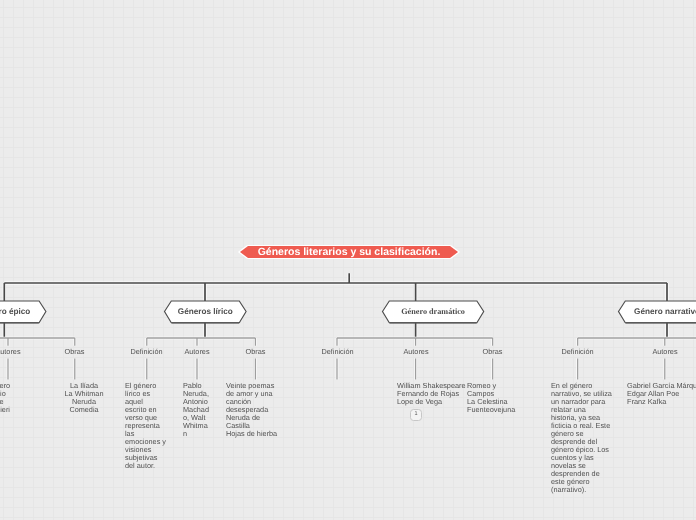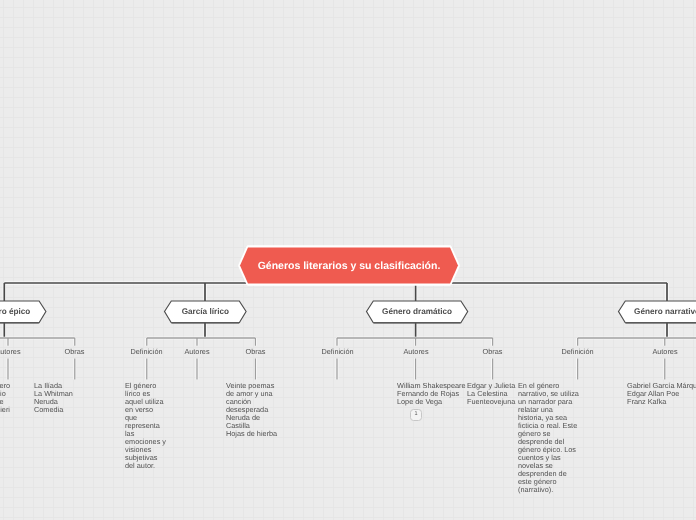--- a/index.html
+++ b/index.html
@@ -46,21 +46,21 @@
 <div id="canvas">
   <svg id="links" width="696" height="520" viewBox="0 0 696 520">
     <g fill="none" stroke-linecap="butt">
       <path d="M349.2 273.3 V283.0 M4.3 283.0 H667.0 M4.3 283.0 V301.0 M4.3 322.0 V338.0 M205.0 283.0 V301.0 M205.0 322.0 V338.0 M415.6 283.0 V301.0 M415.6 322.0 V338.0 M667.0 283.0 V301.0 M667.0 322.0 V338.0" stroke="#ffffff" stroke-width="3.2"></path>
       <path d="M349.2 273.3 V283.0 M4.3 283.0 H667.0 M4.3 283.0 V301.0 M4.3 322.0 V338.0 M205.0 283.0 V301.0 M205.0 322.0 V338.0 M415.6 283.0 V301.0 M415.6 322.0 V338.0 M667.0 283.0 V301.0 M667.0 322.0 V338.0" stroke="#484848" stroke-width="1.7"></path>
       <path d="M-62.0 338.0 H74.8 M-62.0 338.0 V345.7 M-62.0 358.6 V379.6 M8.0 338.0 V345.7 M8.0 358.6 V379.6 M74.8 338.0 V345.7 M74.8 358.6 V379.6 M146.8 338.0 H255.4 M146.8 338.0 V345.7 M146.8 358.6 V379.6 M197.0 338.0 V345.7 M197.0 358.6 V379.6 M255.4 338.0 V345.7 M255.4 358.6 V379.6 M337.0 338.0 H492.7 M337.0 338.0 V345.7 M337.0 358.6 V379.6 M415.6 338.0 V345.7 M415.6 358.6 V379.6 M492.7 338.0 V345.7 M492.7 358.6 V379.6 M577.7 338.0 H752.0 M577.7 338.0 V345.7 M577.7 358.6 V379.6 M664.8 338.0 V345.7 M664.8 358.6 V379.6 M752.0 338.0 V345.7 M752.0 358.6 V379.6" stroke="#ffffff" stroke-width="2.6"></path>
       <path d="M-62.0 338.0 H74.8 M-62.0 338.0 V345.7 M-62.0 358.6 V379.6 M8.0 338.0 V345.7 M8.0 358.6 V379.6 M74.8 338.0 V345.7 M74.8 358.6 V379.6 M146.8 338.0 H255.4 M146.8 338.0 V345.7 M146.8 358.6 V379.6 M197.0 338.0 V345.7 M197.0 358.6 V379.6 M255.4 338.0 V345.7 M255.4 358.6 V379.6 M337.0 338.0 H492.7 M337.0 338.0 V345.7 M337.0 358.6 V379.6 M415.6 338.0 V345.7 M415.6 358.6 V379.6 M492.7 338.0 V345.7 M492.7 358.6 V379.6 M577.7 338.0 H752.0 M577.7 338.0 V345.7 M577.7 358.6 V379.6 M664.8 338.0 V345.7 M664.8 358.6 V379.6 M752.0 338.0 V345.7 M752.0 358.6 V379.6" stroke="#9e9e9e" stroke-width="1.3"></path>
     </g>
   </svg>
 
-  <div class="root-node" style="left:238.2px;top:245.0px;width:222.0px;height:41px;">
+  <div class="root-node" style="left:238.2px;top:245.0px;width:222.0px;height:14px;">
     <svg class="fill" viewBox="0 0 222.0 31.3" preserveAspectRatio="none">
       <polygon points="2,15.7 10,2 212.0,2 220.0,15.7 212.0,29.3 10,29.3" fill="#ffffff" stroke="#ffffff" stroke-width="3.6" stroke-linejoin="round"></polygon>
       <polygon points="2,15.7 10,2 212.0,2 220.0,15.7 212.0,29.3 10,29.3" fill="#ef5b50"></polygon>
     </svg>
     <div class="txt">Géneros literarios y su clasificación.</div>
   </div>
 
   <div class="hex" style="left:-40.90px;top:297.0px;width:90.40px;height:29.0px;">
     <svg class="fill" viewBox="0 0 90.40 29.0" preserveAspectRatio="none">
       <polygon points="3.50,14.50 10.30,4.00 80.10,4.00 86.90,14.50 80.10,25.70 10.30,25.70" fill="#ffffff" stroke="#4d4d4d" stroke-width="1.15"></polygon>
@@ -68,78 +68,81 @@
     </svg>
     <div class="txt">Género épico</div>
   </div>
   <div class="lab" style="left:-5.00px;top:347.1px;width:26.00px;">Autores</div>
   <div class="leaf" style="left:-16.00px;top:381.5px;width:46.00px;">
     <div>Homero</div>
     <div>Virgilio</div>
     <div>Dante Alighieri</div>
   </div>
   <div class="lab" style="left:64.30px;top:347.1px;width:21.00px;">Obras</div>
-  <div class="leaf" style="left:34px;top:381.5px;width:52.00px;">
+  <div class="leaf" style="left:58px;top:381.5px;width:52.00px;text-align:center;">
     <div>La Ilíada</div>
     <div>La Whitman</div>
     <div>Neruda Comedia</div>
   </div>
 
   <div class="hex" style="left:160.70px;top:297.0px;width:88.60px;height:29.0px;">
     <svg class="fill" viewBox="0 0 88.60 29.0" preserveAspectRatio="none">
       <polygon points="3.50,14.50 10.30,4.00 78.30,4.00 85.10,14.50 78.30,25.70 10.30,25.70" fill="#ffffff" stroke="#4d4d4d" stroke-width="1.15"></polygon>
       <path d="M10.60 25.90 H78.00" fill="none" stroke="#505050" stroke-width="1.35"></path>
     </svg>
-    <div class="txt">García lírico</div>
+    <div class="txt">Géneros lírico</div>
   </div>
   <div class="lab" style="left:130.30px;top:347.1px;width:33.00px;">Definición</div>
   <div class="leaf" style="left:125.00px;top:381.5px;width:41.10px;">
-    <div>El género lírico es aquel utiliza en verso que representa las emociones y visiones subjetivas del autor.</div>
+    <div>El género lírico es aquel escrito en verso que representa las emociones y visiones subjetivas del autor.</div>
   </div>
   <div class="lab" style="left:184.00px;top:347.1px;width:26.00px;">Autores</div>
+  <div class="leaf" style="left:183.00px;top:381.5px;width:27.50px;">
+    <div>Pablo Neruda, Antonio Machado, Walt Whitman</div>
+  </div>
   <div class="lab" style="left:244.90px;top:347.1px;width:21.00px;">Obras</div>
   <div class="leaf" style="left:226.30px;top:381.5px;width:55.00px;">
     <div>Veinte poemas de amor y una canción desesperada</div>
     <div>Neruda de Castilla</div>
     <div>Hojas de hierba</div>
   </div>
 
-  <div class="hex" style="left:363px;top:297.0px;width:108.20px;height:29.0px;">
+  <div class="hex" style="left:379px;top:297.0px;width:108.20px;height:29.0px;font-family:Liberation Serif, serif;">
     <svg class="fill" viewBox="0 0 108.20 29.0" preserveAspectRatio="none">
       <polygon points="3.50,14.50 10.30,4.00 97.90,4.00 104.70,14.50 97.90,25.70 10.30,25.70" fill="#ffffff" stroke="#4d4d4d" stroke-width="1.15"></polygon>
       <path d="M10.60 25.90 H97.60" fill="none" stroke="#505050" stroke-width="1.35"></path>
     </svg>
     <div class="txt">Género dramático</div>
   </div>
   <div class="lab" style="left:320.50px;top:347.1px;width:33.00px;">Definición</div>
   <div class="lab" style="left:402.60px;top:347.1px;width:26.00px;">Autores</div>
   <div class="leaf" style="left:397px;top:381.5px;width:69.20px;">
     <div>William Shakespeare</div>
     <div>Fernando de Rojas</div>
     <div>Lope de Vega</div>
   </div>
   <div class="badge" style="left:410.4px;top:409.0px;">
       <span>1</span>
     </div>
   <div class="lab" style="left:482.20px;top:347.1px;width:21.00px;">Obras</div>
   <div class="leaf" style="left:467.20px;top:381.5px;width:53.00px;">
-    <div>Edgar y Julieta</div>
+    <div>Romeo y Campos</div>
     <div>La Celestina</div>
     <div>Fuenteovejuna</div>
   </div>
 
   <div class="hex" style="left:614.95px;top:297.0px;width:104.10px;height:29.0px;">
     <svg class="fill" viewBox="0 0 104.10 29.0" preserveAspectRatio="none">
       <polygon points="3.50,14.50 10.30,4.00 93.80,4.00 100.60,14.50 93.80,25.70 10.30,25.70" fill="#ffffff" stroke="#4d4d4d" stroke-width="1.15"></polygon>
       <path d="M10.60 25.90 H93.50" fill="none" stroke="#505050" stroke-width="1.35"></path>
     </svg>
     <div class="txt">Género narrativo</div>
   </div>
   <div class="lab" style="left:561.20px;top:347.1px;width:33.00px;">Definición</div>
-  <div class="leaf" style="left:518px;top:381.5px;width:61.50px;">
+  <div class="leaf" style="left:551px;top:381.5px;width:61.50px;">
     <div>En el género narrativo, se utiliza un narrador para relatar una historia, ya sea ficticia o real. Este género se desprende del género épico. Los cuentos y las novelas se desprenden de este género (narrativo).</div>
   </div>
   <div class="lab" style="left:651.80px;top:347.1px;width:26.00px;">Autores</div>
   <div class="leaf" style="left:626.50px;top:381.5px;width:78.50px;">
     <div>Gabriel García Márquez</div>
     <div>Edgar Allan Poe</div>
     <div>Franz Kafka</div>
   </div>
 
 </div>

